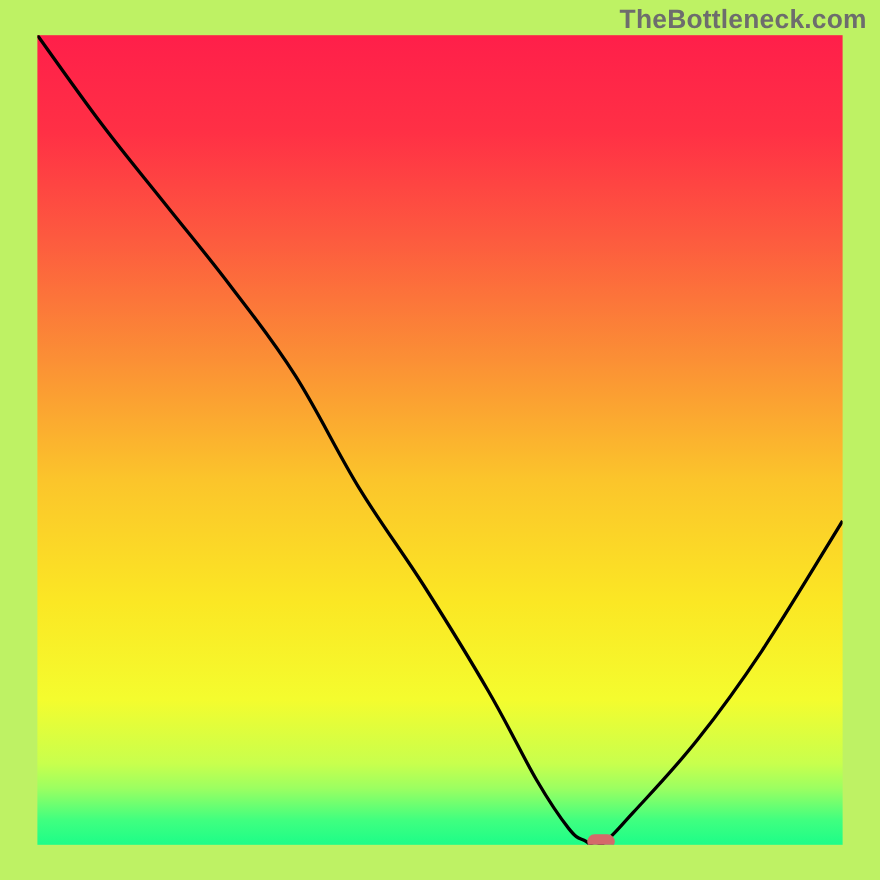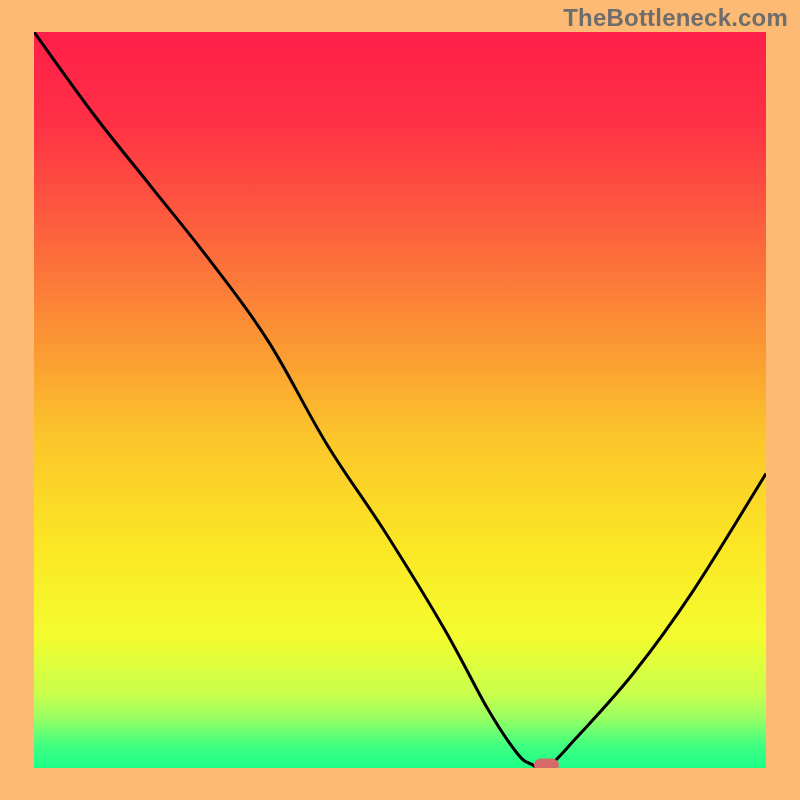--- a/index.html
+++ b/index.html
@@ -7,21 +7,21 @@
     padding: 0;
     width: 800px;
     height: 800px;
     background: #000;
     overflow: hidden;
   }
   .frame {
     position: relative;
     width: 800px;
     height: 800px;
-    background: #fdba74;
+    background: #bef264;
   }
   .watermark {
     position: absolute;
     top: 4px;
     right: 12px;
     font-family: Arial, Helvetica, sans-serif;
     font-size: 24px;
     font-weight: 600;
     color: #6d6d6d;
     letter-spacing: 0.2px;

